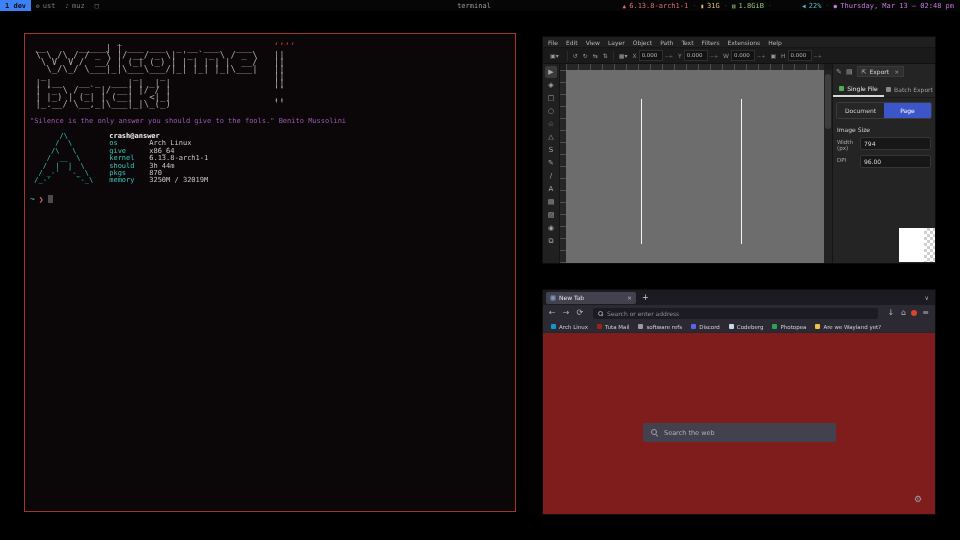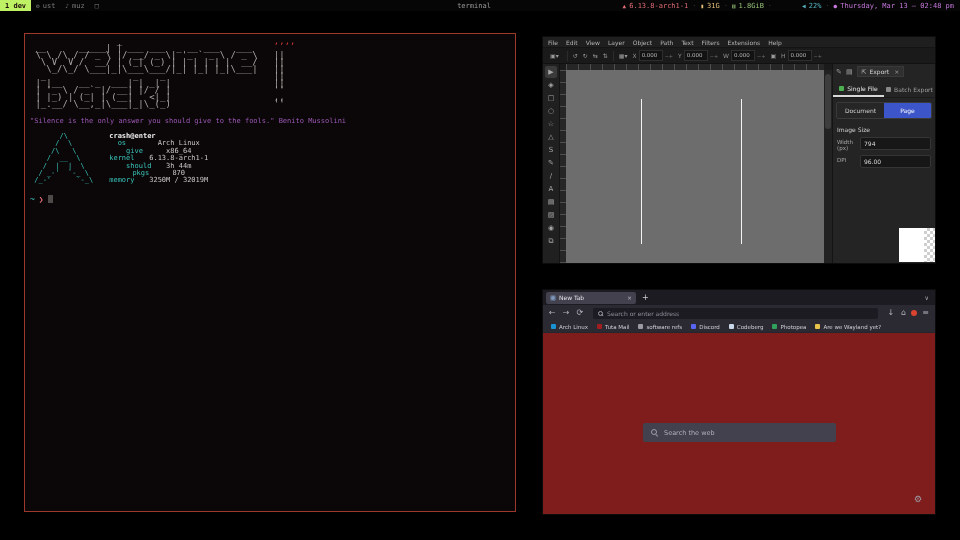--- a/index.html
+++ b/index.html
@@ -5,42 +5,42 @@
   html,body{margin:0;padding:0;background:#000;}
   .stage{position:relative;width:960px;height:540px;background:#000;overflow:hidden;
          font-family:"DejaVu Sans",sans-serif;-webkit-font-smoothing:antialiased;}
 
   
   .topbar{position:absolute;left:0;top:0;width:960px;height:11px;background:#060606;
           display:flex;align-items:center;font-family:"DejaVu Sans Mono",monospace;
           font-size:7px;color:#8a8a8a;}
   .ws-group{display:flex;align-items:center;height:11px;}
   .ws{padding:0 5px;height:11px;display:flex;align-items:center;gap:3px;color:#7d7d7d;}
-  .ws.active{background:#bef264;color:#1a0a0a;font-weight:bold;align-items:center;}
+  .ws.active{background:#3b82f6;color:#1a0a0a;font-weight:bold;align-items:center;}
   .ws .ws-ico{font-size:6px;}
   .topbar-title{position:absolute;left:0;right:12px;text-align:center;color:#9a9a9a;pointer-events:none;}
   .tb-right{margin-left:auto;display:flex;align-items:center;gap:4px;padding-right:6px;}
   .tb-mod{display:flex;align-items:center;gap:3px;}
   .tb-ico{font-size:6px;line-height:1;}
   .tb-sep{color:#3d3d3d;}
 
   
   .terminal{position:absolute;left:24px;top:33px;width:492px;height:479px;
             background:#0b0607;border:1px solid #9c392a;box-sizing:border-box;
             padding:4px 5px;font-family:"DejaVu Sans Mono",monospace;}
   .artwrap{position:relative;}
   pre.art{margin:0;font-family:inherit;font-size:9px;line-height:7px;color:#aba7a7;}
   pre.art-accent{position:absolute;left:0;top:0;margin:0;font-family:inherit;font-size:9px;
                  line-height:7px;color:#cf3b30;}
   .quote{margin-top:9px;font-size:7px;color:#9b59b6;letter-spacing:0;}
   .fetch{display:flex;gap:16px;margin-top:8px;}
   pre.fetch-logo{margin:0;font-family:inherit;font-size:7px;line-height:7.4px;color:#39c5bb;}
   .fetch-info{font-size:7px;line-height:7.4px;}
   .fetch-user{color:#efefef;font-weight:bold;}
-  .frow{display:flex;justify-content:center;}
+  .frow{display:flex;}
   .fl{color:#39c5bb;width:40px;}
   .fv{color:#c9c6c6;}
   .prompt{margin-top:10px;font-size:8px;display:flex;align-items:center;gap:4px;}
   .p-path{color:#39c5bb;}
   .p-sym{color:#e06c75;}
   .p-cursor{display:inline-block;width:5px;height:8px;background:#4f4a4a;}
 
   
   .inkscape{position:absolute;left:542px;top:36px;width:394px;height:228px;background:#1c1c1c;
             border:1px solid #0c0c0c;box-sizing:border-box;font-size:6px;color:#b5b5b5;}
@@ -201,21 +201,21 @@
     <div class="quote">"Silence is the only answer you should give to the fools."  Benito Mussolini</div>
     <div class="fetch">
       <pre class="fetch-logo">       /\
       /  \
      /\   \
     /  __  \
    /  |  |  \
   / _-'  `-_ \
  /_-'      `-_\</pre>
       <div class="fetch-info">
-        <div class="fetch-user">crash@enter</div>
+        <div class="fetch-user">crash@answer</div>
         <div class="frow">
           <span class="fl">os</span>
           <span class="fv">Arch Linux</span>
         </div>
         <div class="frow">
           <span class="fl">give</span>
           <span class="fv">x86_64</span>
         </div>
         <div class="frow">
           <span class="fl">kernel</span>

